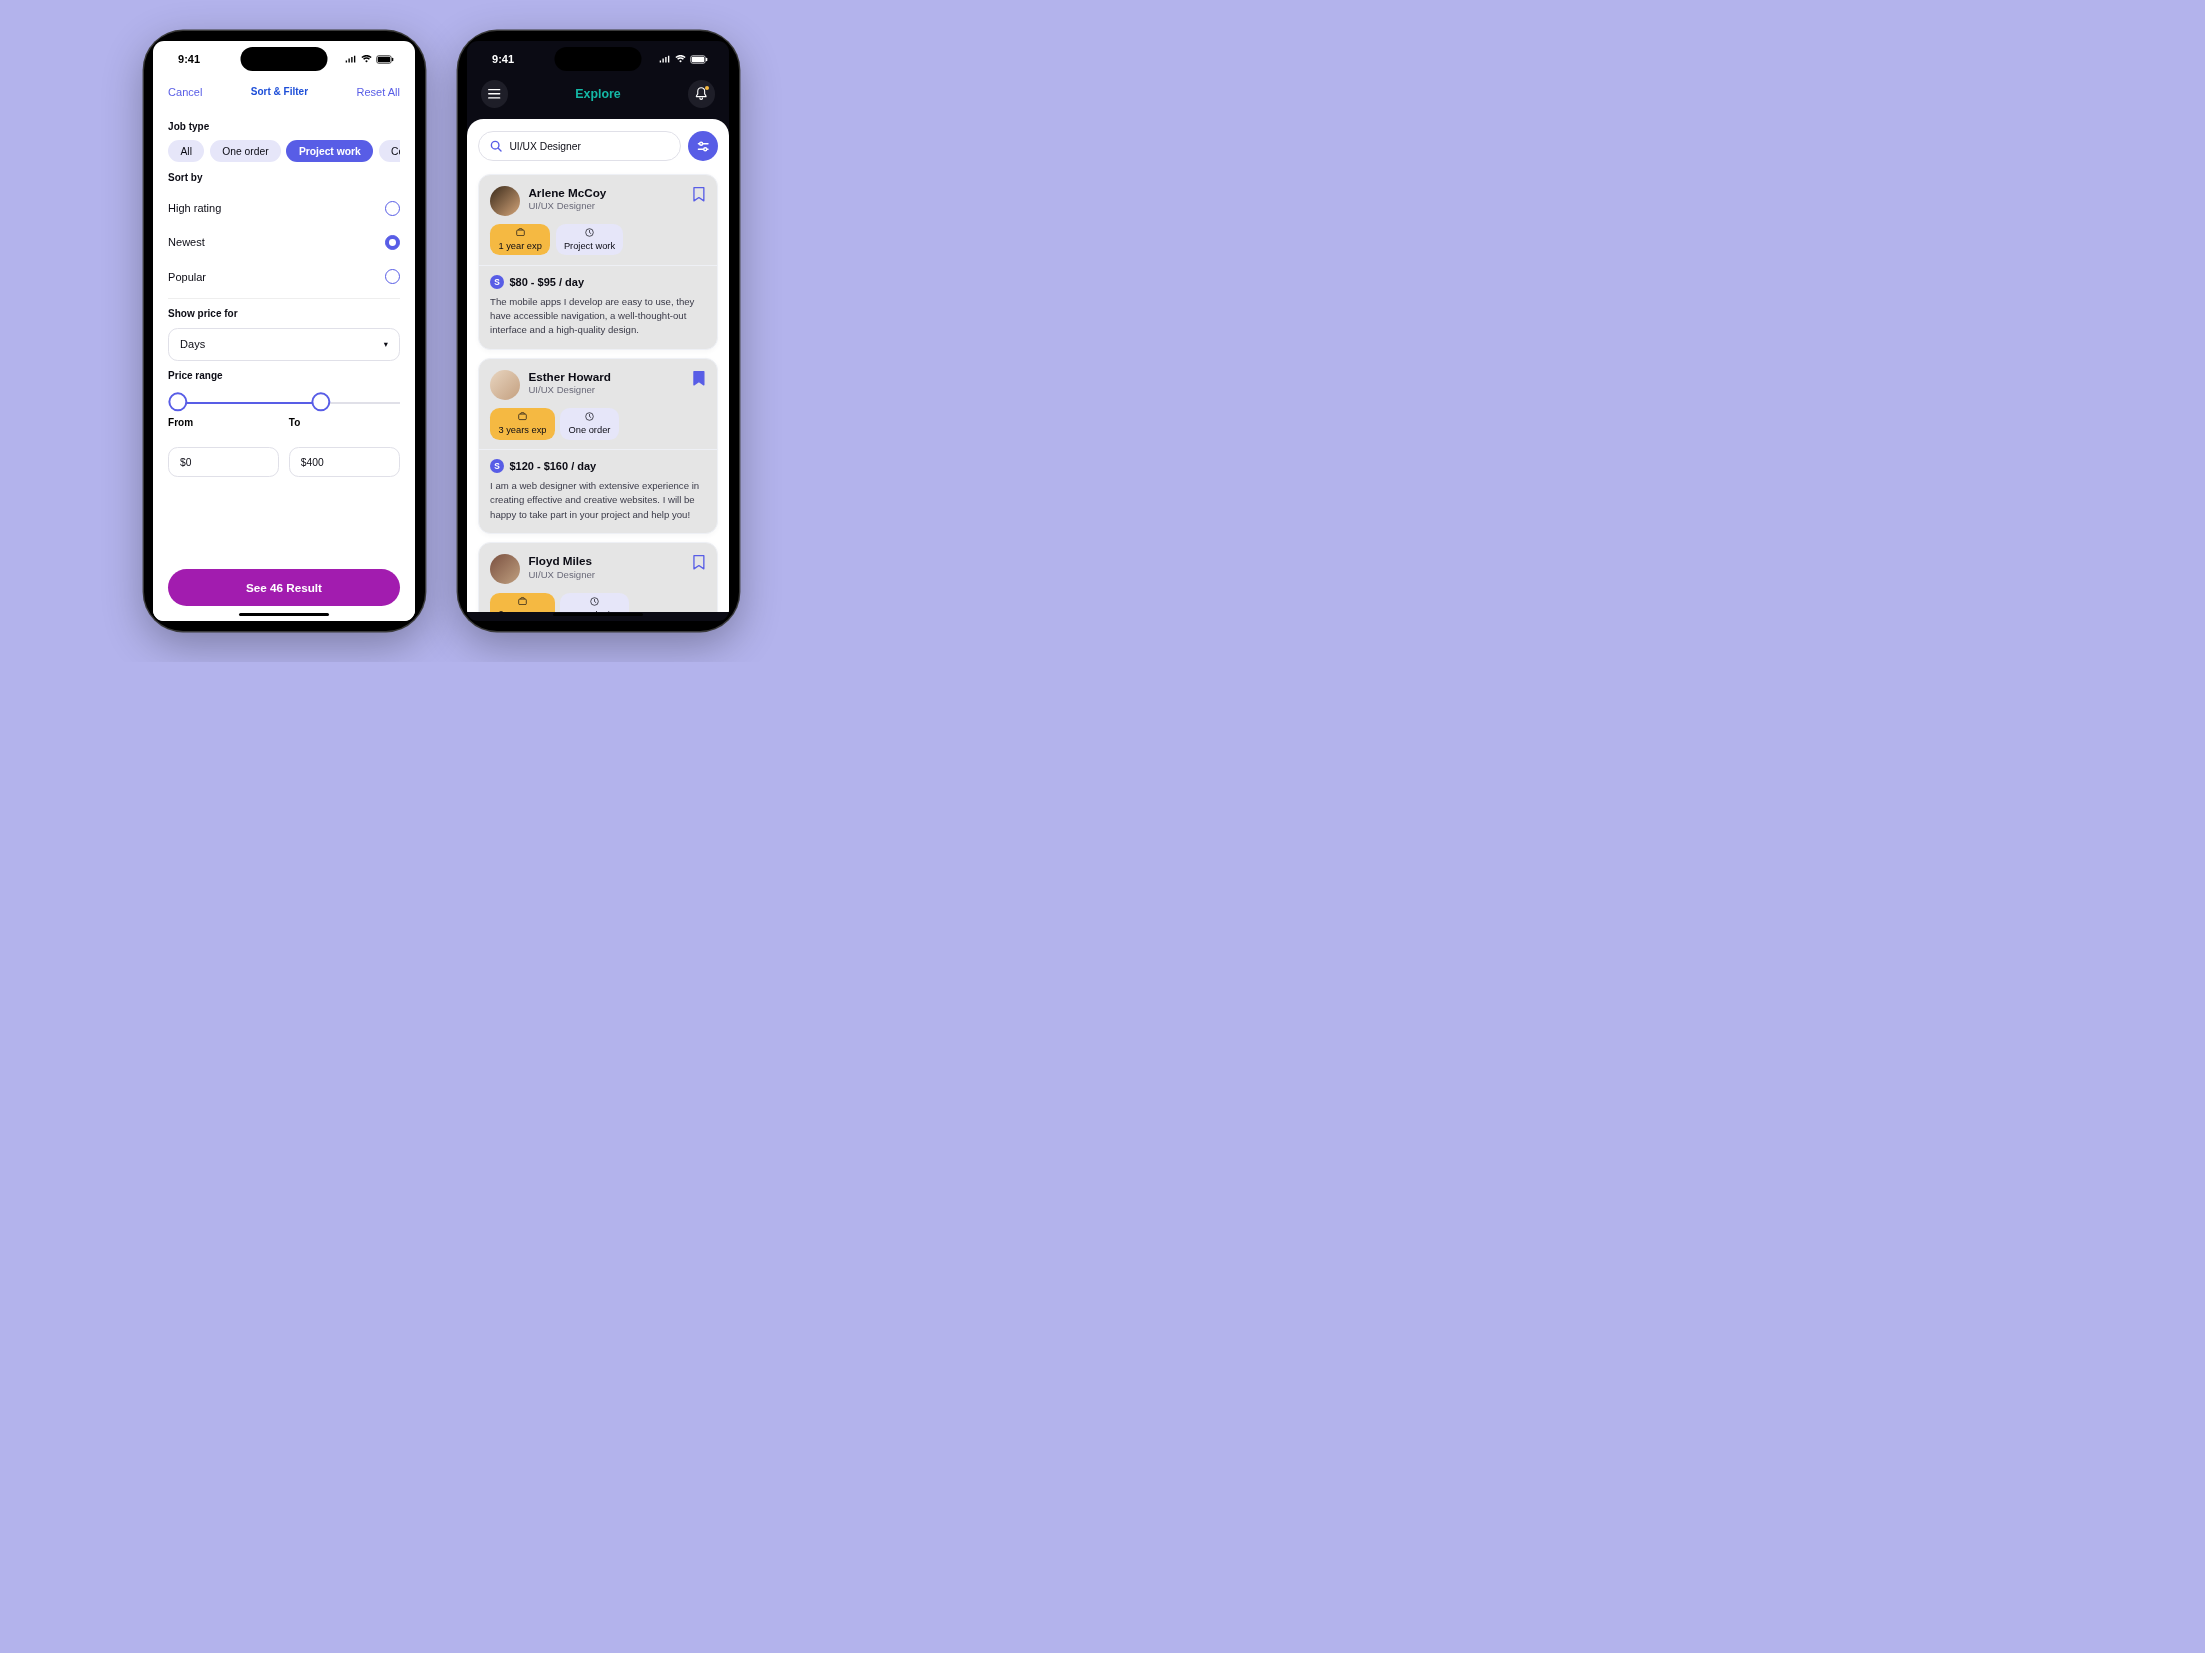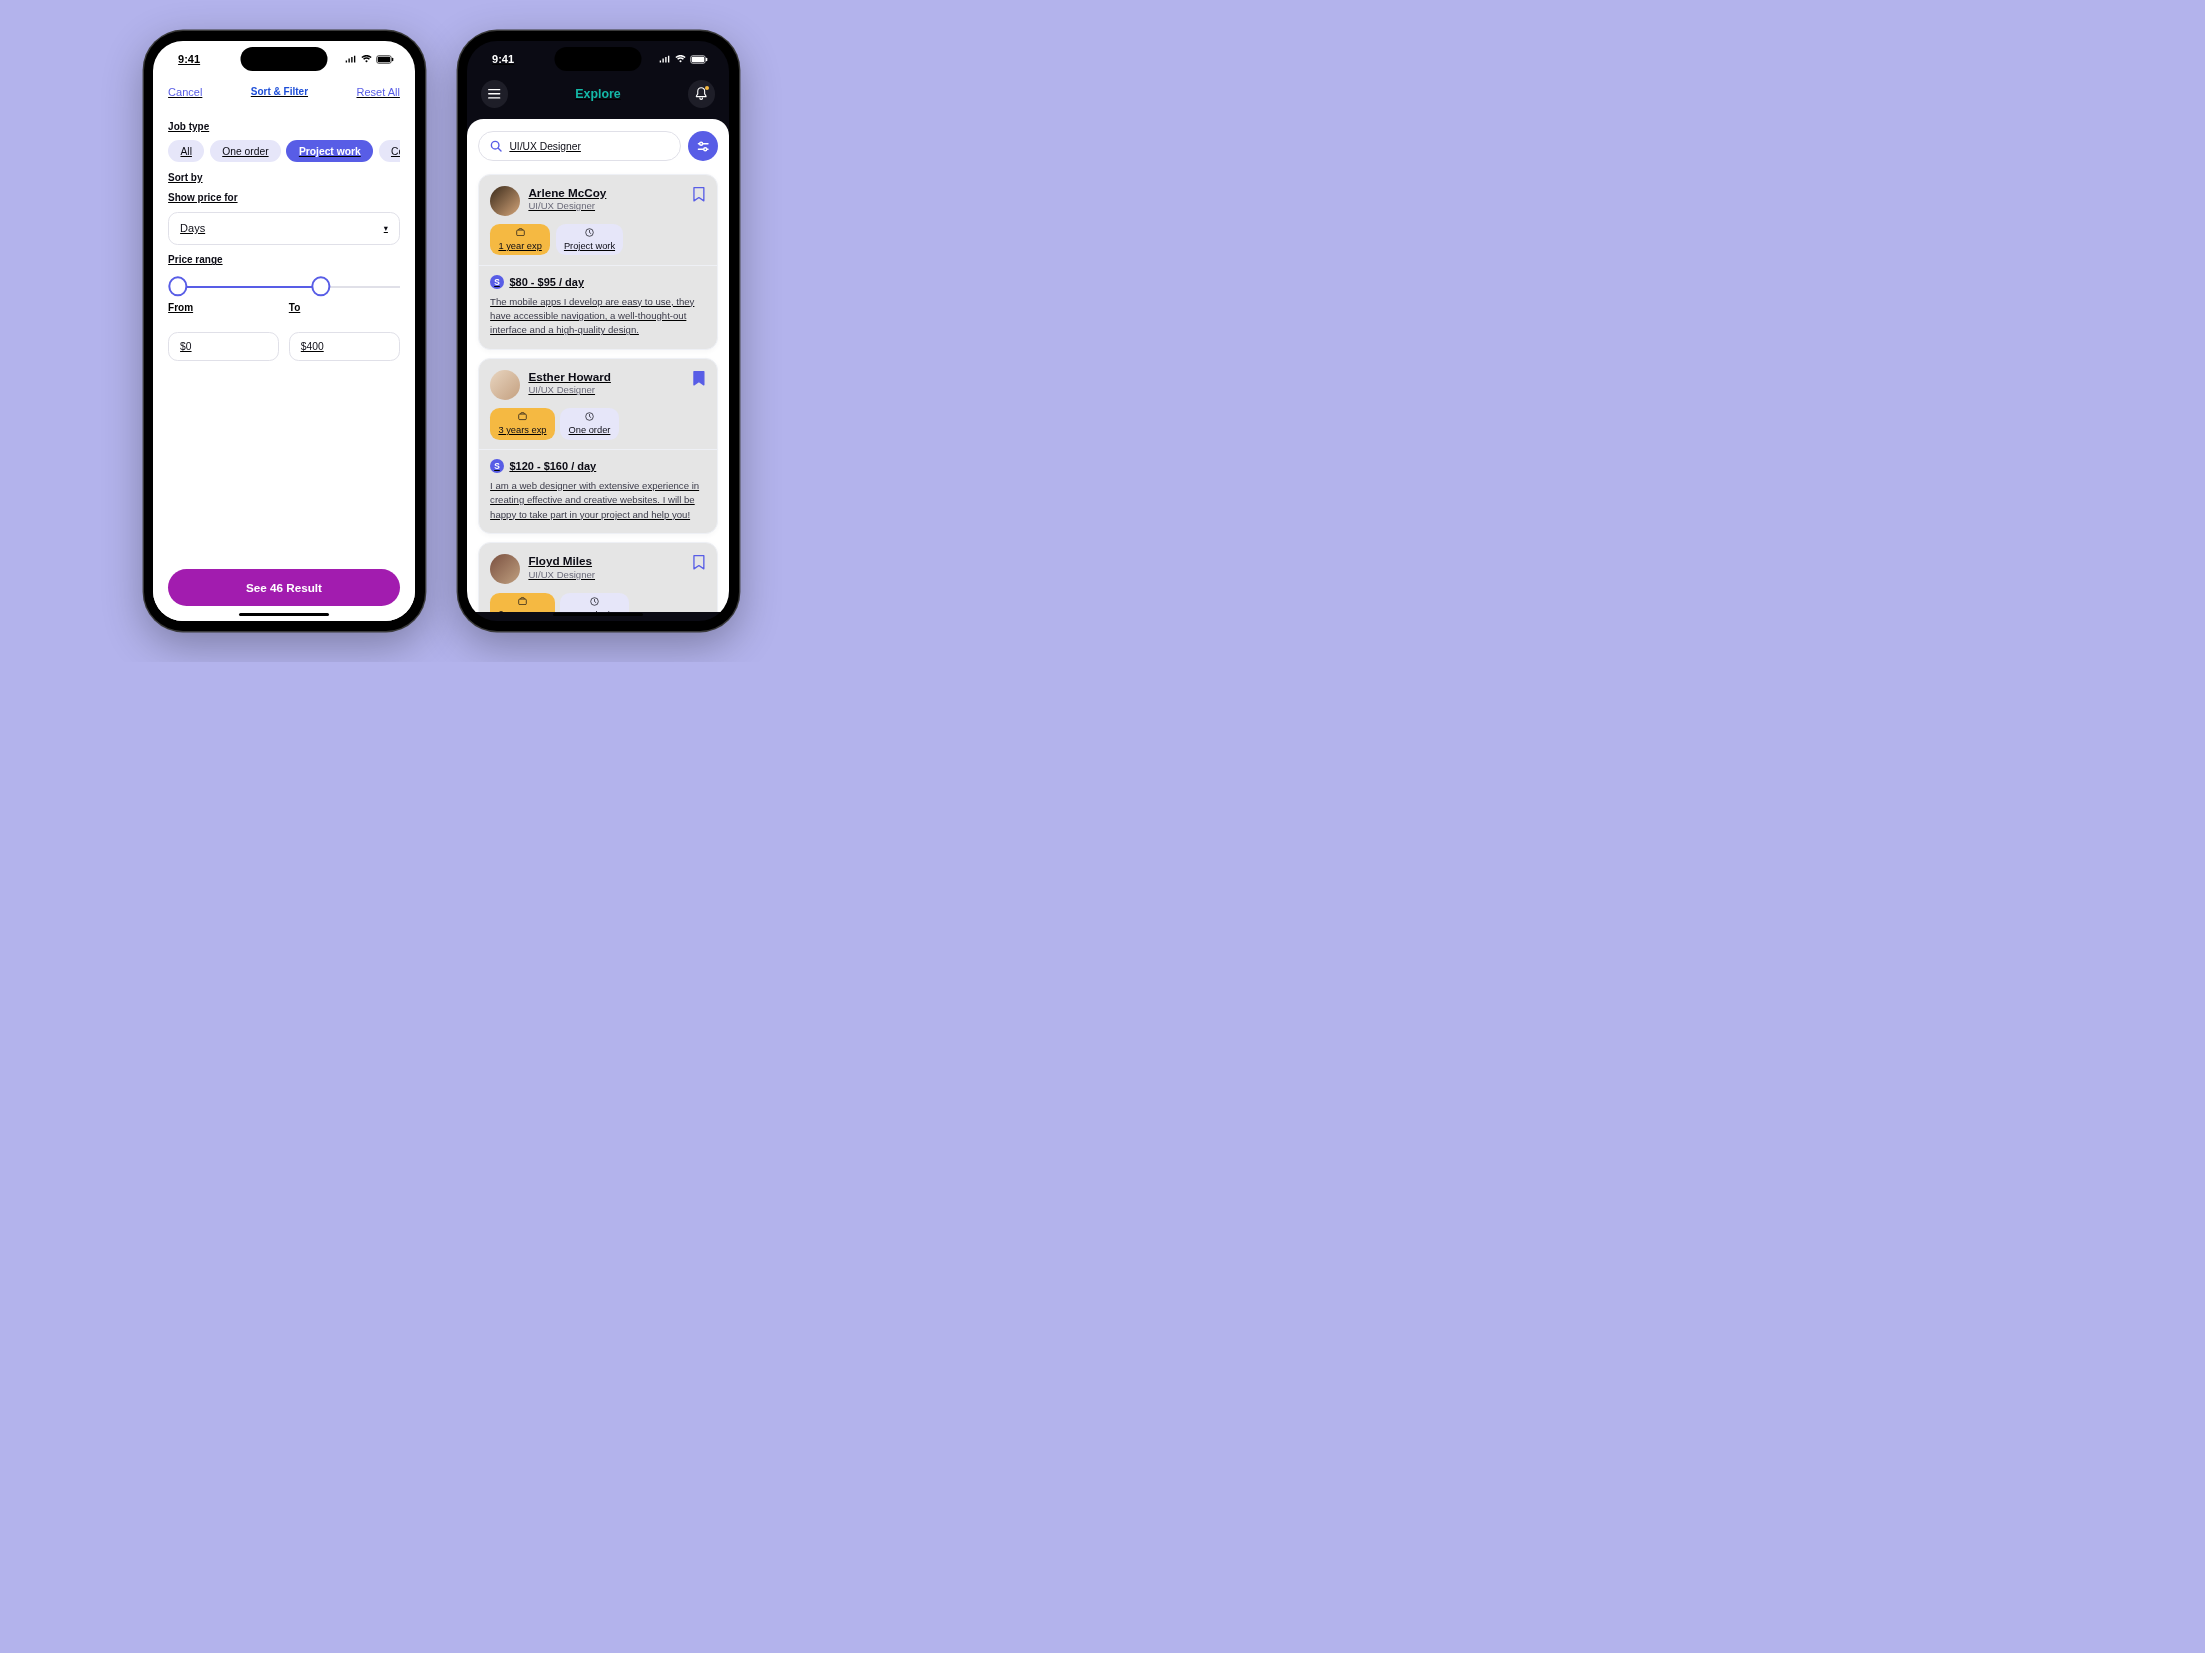--- a/index.html
+++ b/index.html
@@ -21,24 +21,23 @@
   background: #000;
   border-radius: 39px;
   padding: 9.6px;
   position: relative;
   box-shadow: 0 0 0 1.4px #3a3a3a, 0 13.8px 41px rgba(0,0,0,0.3);
 }
 
 .phone-inner {
   width: 100%;
   height: 100%;
-  border-radius: 30px;
+  border-radius: 11px;
   overflow: hidden;
   position: relative;
-  text-decoration: underline;
 }
 
 .notch {
   position: absolute;
   top: 6.9px;
   left: 50%;
   transform: translateX(-50%);
   width: 87px;
   height: 23.4px;
   background: #000;
@@ -321,20 +320,34 @@
     <div class="filter-body">
       <div class="section-label">Job type</div>
       <div class="chips">
         <div class="chip">All</div>
         <div class="chip">One order</div>
         <div class="chip active">Project work</div>
         <div class="chip">Cons</div>
       </div>
 
       <div class="section-label">Sort by</div>
+      <div class="sort-list">
+        <div class="sort-item">
+          <span>High rating</span>
+          <span class="radio"></span>
+        </div>
+        <div class="sort-item">
+          <span>Newest</span>
+          <span class="radio selected"></span>
+        </div>
+        <div class="sort-item">
+          <span>Popular</span>
+          <span class="radio"></span>
+        </div>
+      </div>
 
       <div class="section-label">Show price for</div>
       <div class="select-field">
         <span>Days</span>
         <span class="chevron">▾</span>
       </div>
 
       <div class="section-label">Price range</div>
       <div class="range-track">
         <div class="track-line"></div>

